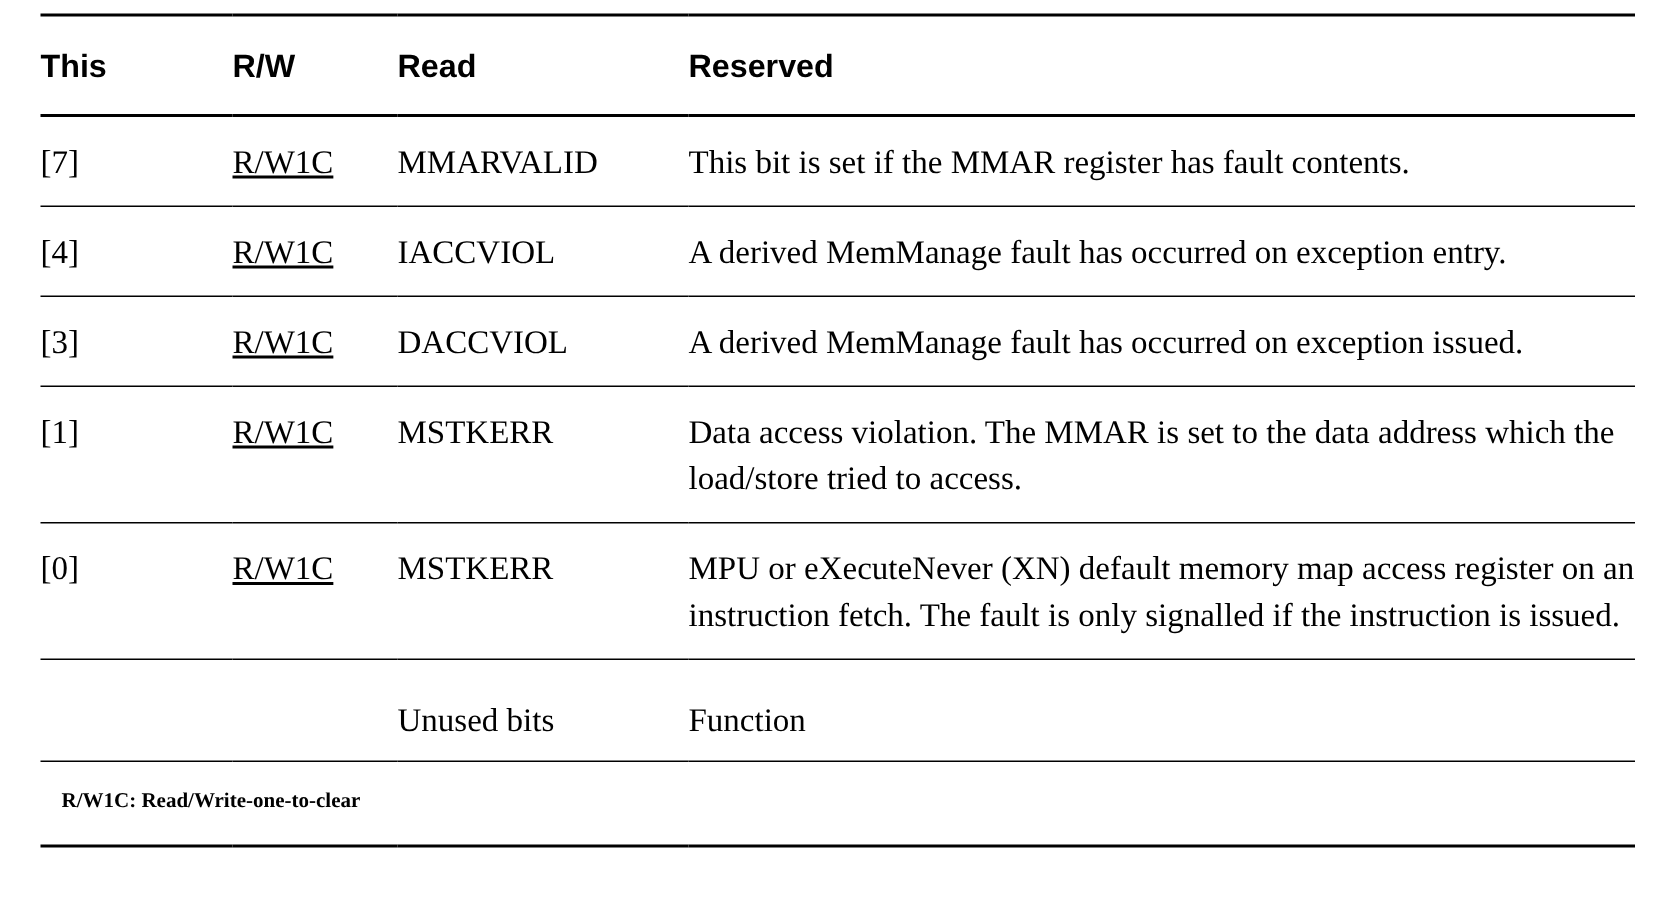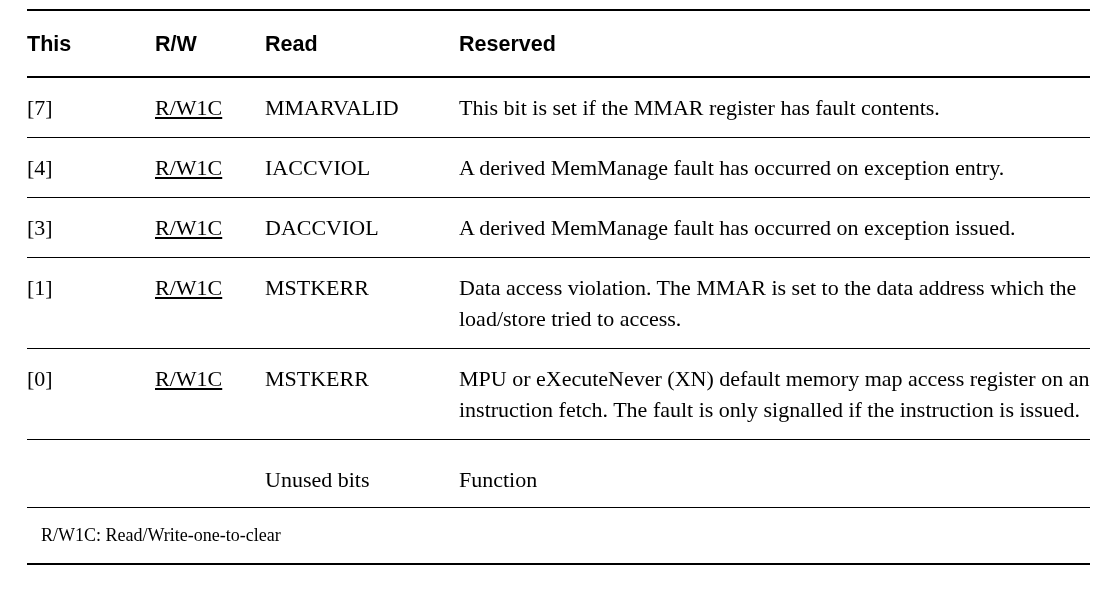--- a/index.html
+++ b/index.html
@@ -78,25 +78,26 @@
 
   
   tr.unused-row td { padding-top: 24px; padding-bottom: 12px; }
 
   
   tr.note-row {
     border-bottom: 2.5px solid #000000;
   }
   tr.note-row td {
     font-family: "Liberation Serif", serif;
-    font-size: 18px;
+    font-size: 14px;
     line-height: 28px;
     padding-top: 13px;
     padding-bottom: 14px;
     padding-left: 14px;
+    font-weight: bold;
   }
 </style>
 </head>
 <body>
 
 <div class="page">
 
   <table class="reg-table">
     <colgroup>
       <col class="c-bits">

